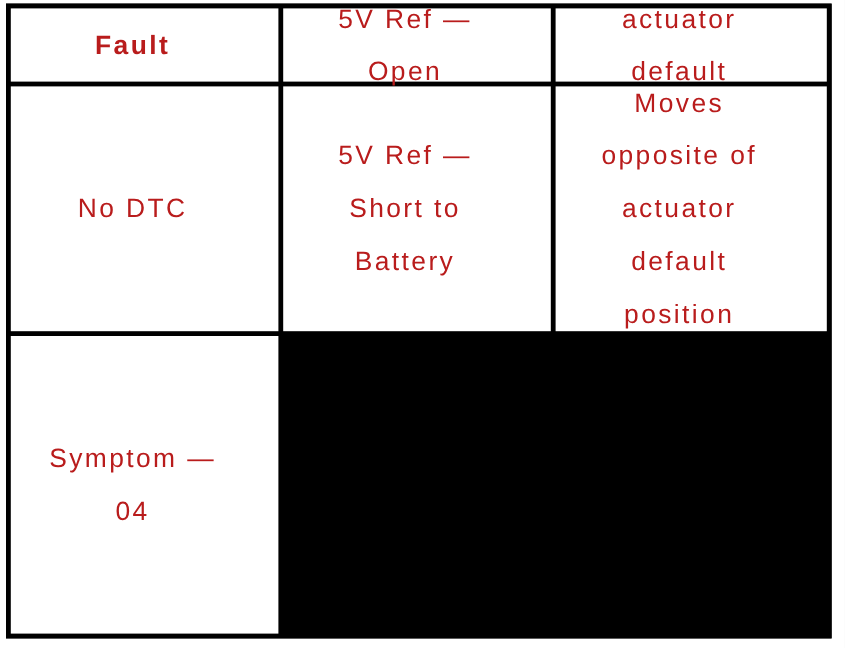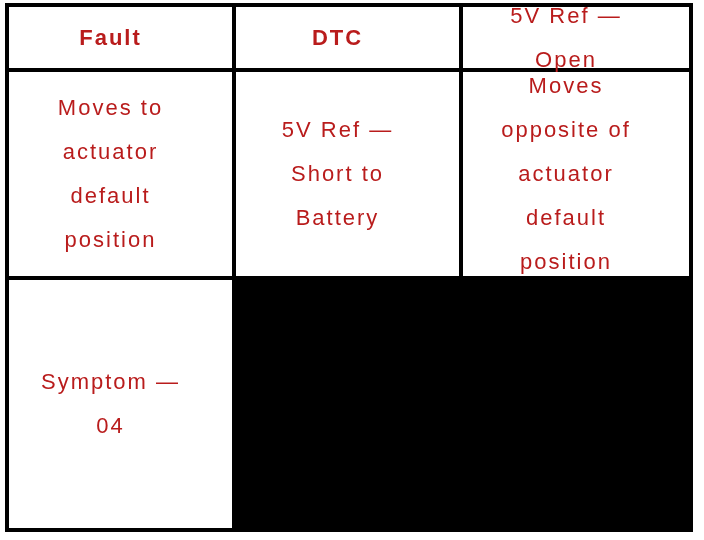--- a/index.html
+++ b/index.html
@@ -42,28 +42,28 @@
     font-weight: bold;
   }
 </style>
 </head>
 <body>
 
 <div class="page">
   <div class="fault-table">
 
     <div class="cell header-cell">Fault</div>
-    <div class="cell header-cell">DTC</div>
 
     <div class="cell">5V Ref —
 Open</div>
     <div class="cell">Moves to
 actuator
 default
 position</div>
+    <div class="cell">No DTC</div>
 
     <div class="cell">5V Ref —
 Short to
 Battery</div>
     <div class="cell">Moves
 opposite of
 actuator
 default
 position</div>
     <div class="cell">Symptom —

